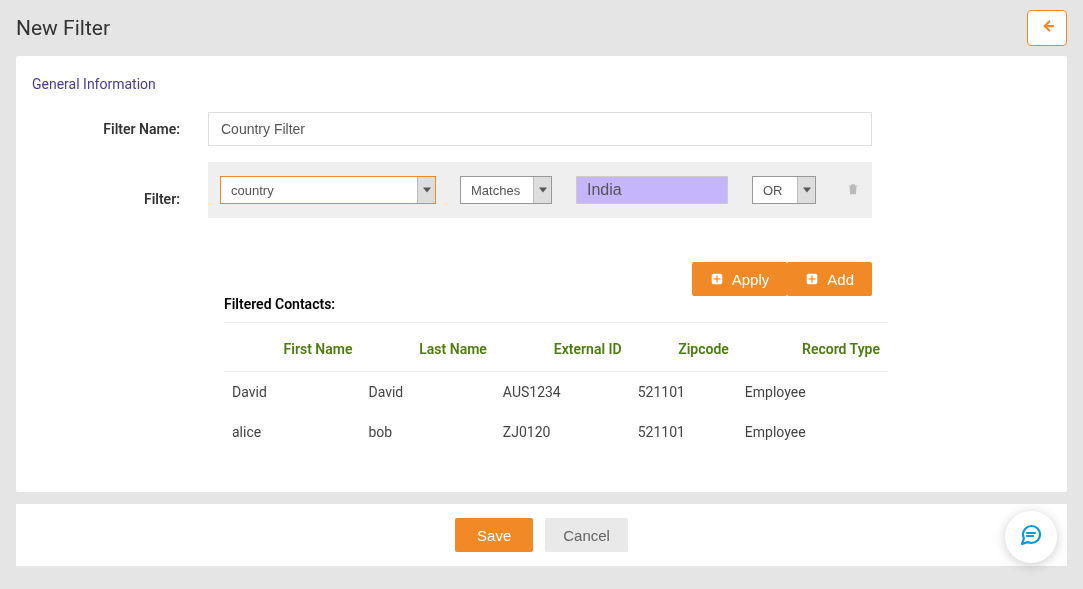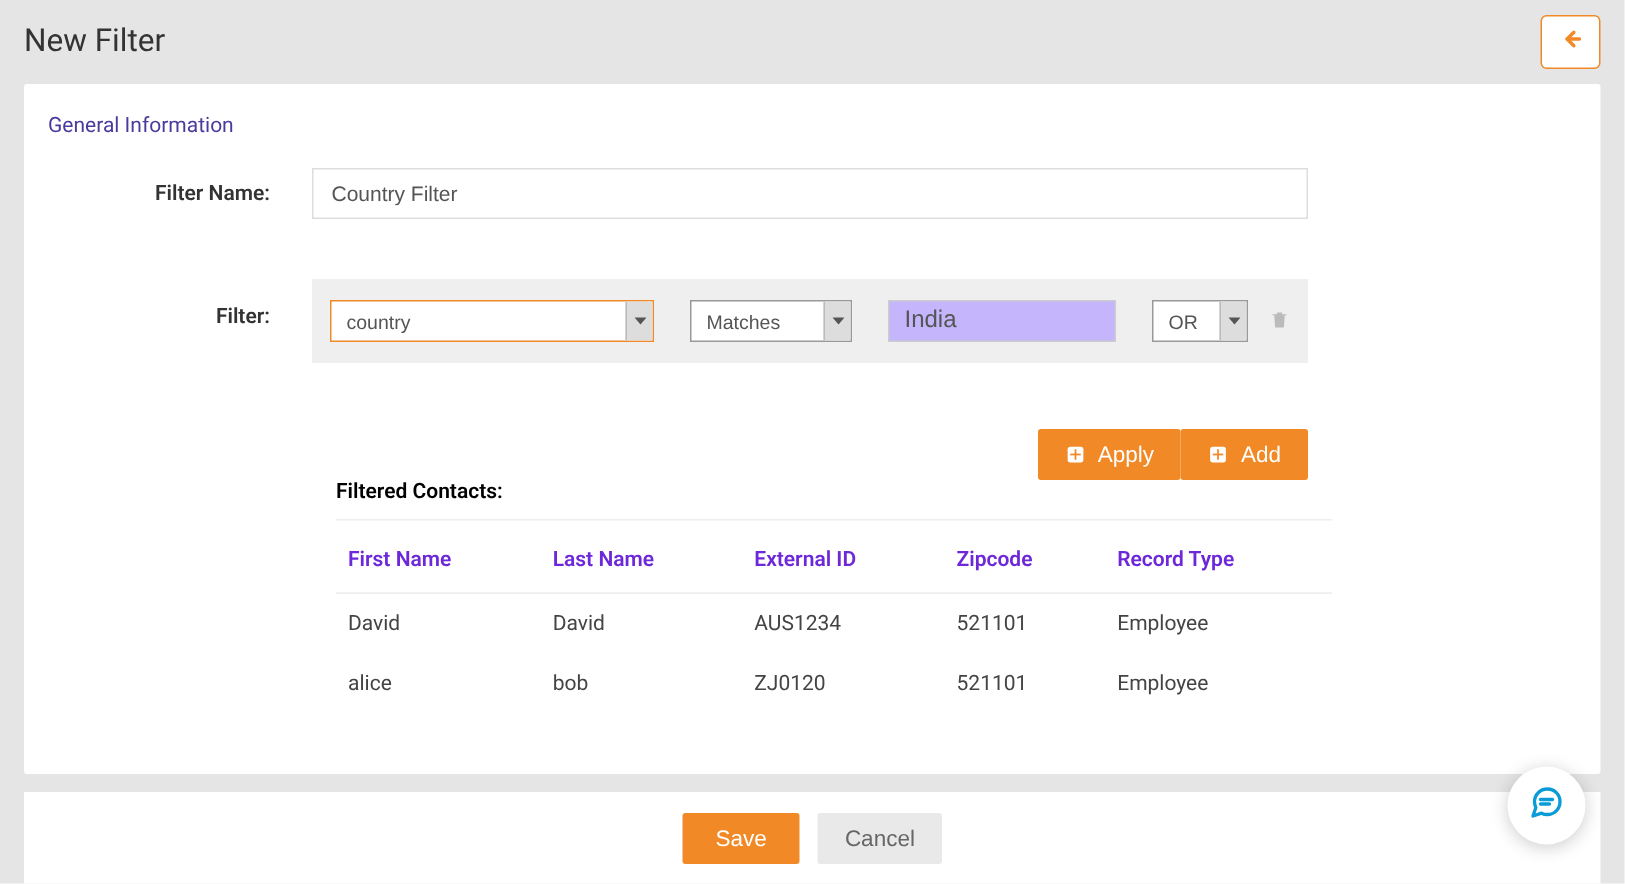--- a/index.html
+++ b/index.html
@@ -70,21 +70,20 @@
       outline: none;
     }
     .filter-box {
       width: 664px;
       background: #efefef;
       padding: 14px 12px;
       display: flex;
       align-items: center;
       gap: 24px;
       position: relative;
-      margin-top: 24px;
     }
     .select-wrap {
       position: relative;
       height: 28px;
       border: 1px solid #f18926;
       background: #fff;
       display: inline-flex;
       align-items: center;
     }
     .select-wrap.bordered-dark {
@@ -96,21 +95,21 @@
       border: none;
       background: transparent;
       height: 100%;
       padding: 0 24px 0 10px;
       font-size: 13px;
       color: #555;
       outline: none;
       width: 100%;
     }
     .sel-country { width: 216px; }
-    .sel-matches { width: 108px; }
+    .sel-matches { width: 92px; }
     .sel-or { width: 64px; }
     .select-arrow {
       position: absolute;
       right: 0;
       top: 0;
       width: 18px;
       height: 100%;
       background: #ddd;
       border-left: 1px solid #bbb;
       display: flex;
@@ -171,23 +170,23 @@
       width: 664px;
     }
     table.contacts {
       width: 664px;
       margin-left: 208px;
       border-collapse: collapse;
       font-size: 14px;
       color: #444;
     }
     table.contacts th {
-      text-align: left;
+      text-align: right;
       font-weight: 600;
-      color: #6d28d9;
+      color: #4d7c0f;
       padding: 18px 8px 14px 8px;
       border-bottom: 1px solid #eee;
     }
     table.contacts td {
       padding: 12px 8px;
     }
     .footer-panel {
       background: #fff;
       margin: 12px 16px 0 16px;
       padding: 14px 0;

